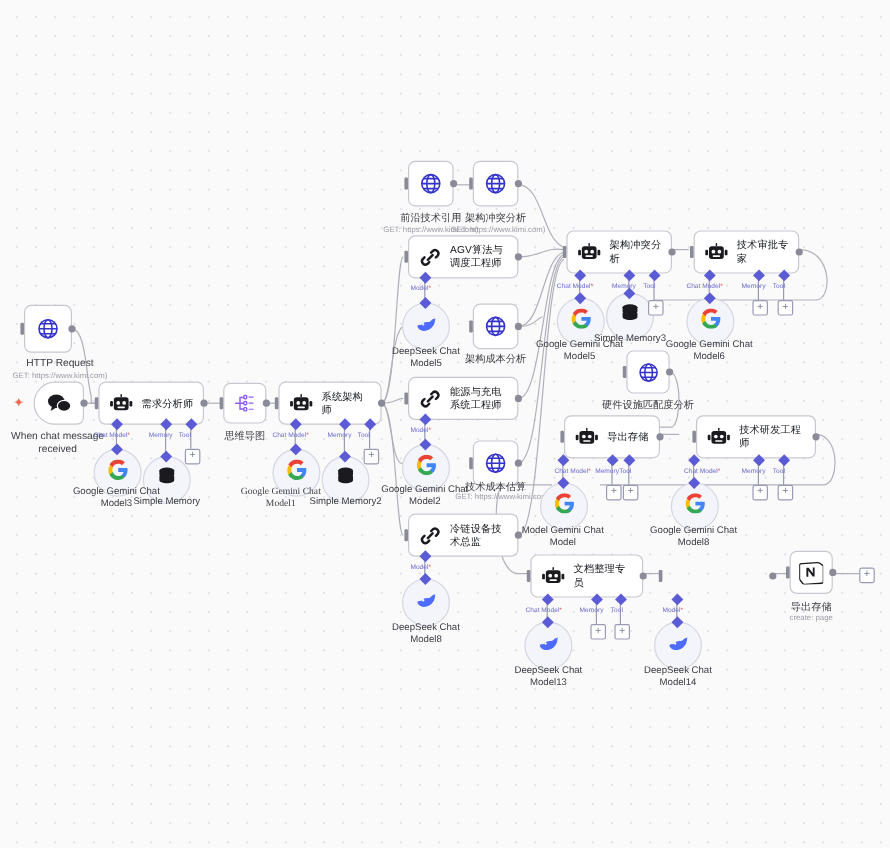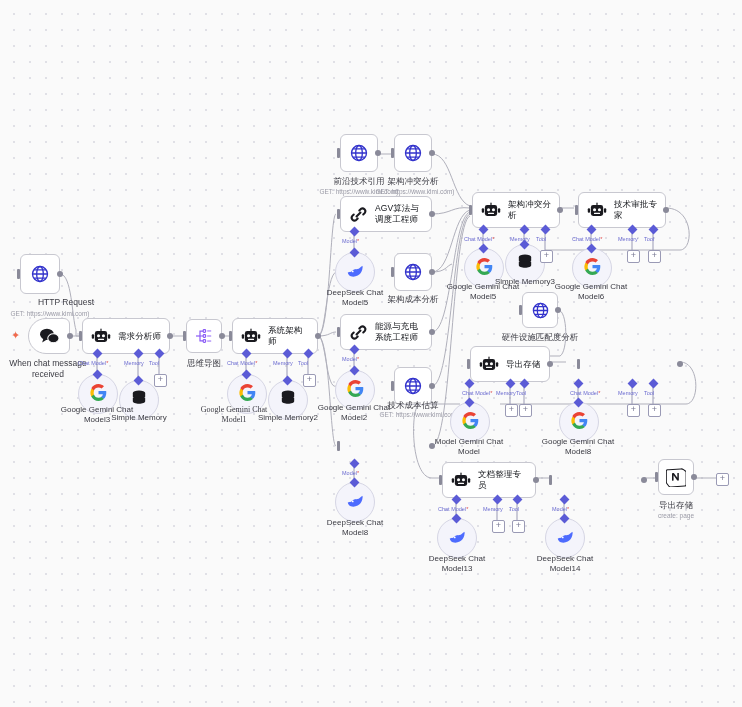--- a/index.html
+++ b/index.html
@@ -158,21 +158,21 @@
     <span class="ico">
       <svg width="20" height="20" viewBox="0 0 24 24" fill="none" stroke="#3333cc" stroke-width="1.6">
         <circle cx="12" cy="12" r="9"></circle>
           <ellipse cx="12" cy="12" rx="4" ry="9"></ellipse>
         <path d="M3 12h18M4.5 7h15M4.5 17h15"></path>
       </svg>
     </span>
   </div>
   <div class="inport" style="left:17px;top:269px;"></div>
   <div class="port" style="left:57px;top:271px;"></div>
-  <div class="caption" style="left:16px;top:297px;width:100px;">HTTP Request</div>
+  <div class="caption" style="left:0px;top:297px;width:100px;">HTTP Request</div>
   <div class="subcap" style="left:-10px;top:310px;width:120px;">GET: https://www.kimi.com)</div>
 
   <div class="spark" style="left:11px;top:329px;">✦</div>
 
   <div class="node" style="left:28px;top:318px;width:42px;height:36px;border-radius:18px 6px 6px 18px;justify-content:center;padding:0;">
     <span class="ico">
       <svg width="21" height="19" viewBox="0 0 24 22" fill="#1a1a1f">
         <ellipse cx="9" cy="8.5" rx="8" ry="6.5"></ellipse>
         <path d="M5 13l-1.5 5 5.5-3.5z"></path>
         <ellipse cx="16.5" cy="13" rx="6.5" ry="5.2" fill="#1a1a1f" stroke="#fff" stroke-width="1.2"></ellipse>
@@ -398,20 +398,30 @@
           <ellipse cx="12" cy="12" rx="4" ry="9"></ellipse>
         <path d="M3 12h18M4.5 7h15M4.5 17h15"></path>
       </svg>
     </span>
   </div>
   <div class="inport" style="left:391px;top:381px;"></div>
   <div class="port" style="left:429px;top:383px;"></div>
   <div class="caption" style="left:378px;top:400px;width:70px;">技术成本估算</div>
   <div class="subcap" style="left:372px;top:411px;width:94px;">GET: https://www.kimi.com)</div>
 
+  <div class="node" style="left:340px;top:428px;width:92px;height:36px;">
+    <span class="ico">
+      <svg width="19" height="19" viewBox="0 0 24 24" fill="none" stroke="#1a1a1f" stroke-width="2.6" stroke-linecap="round">
+        <path d="M9.5 14.5l5-5"></path>
+        <path d="M13 7l2-2a3.6 3.6 0 015 5l-2 2"></path>
+        <path d="M11 17l-2 2a3.6 3.6 0 01-5-5l2-2"></path>
+      </svg>
+    </span>
+    <span class="ttl">冷链设备技术总监</span>
+  </div>
   <div class="inport" style="left:337px;top:441px;"></div>
   <div class="port" style="left:429px;top:443px;"></div>
   <div class="diamond" style="left:351px;top:460px;"></div>
   <div class="sublbl" style="left:342px;top:470px;">Model<span class="req">*</span></div>
 
   <div class="round" style="left:335px;top:482px;">
     <span>
       <svg width="19" height="15" viewBox="0 0 26 20" fill="#4D6BFE">
         <path d="M23 3.5c-.6 1.4-2 1.2-3.2 1.9-1 .6-1.4 1.8-2.6 2.3-2 .9-4.3.3-6.2 1.1-1.6.7-2.4 2.2-4 2.8-1.6.6-3.3.2-4.6 1 .4 2.2 1.9 4.3 4.2 5.3 2.9 1.2 6.6.6 9.4-.9 3-1.6 5.3-4.6 6.2-8 .5-1.9.5-3.8.8-5.5z"></path>
         <circle cx="9.2" cy="11.2" r="1.25" fill="#fff"></circle>
@@ -552,20 +562,34 @@
         <path fill="#4285F4" d="M23 12.3c0-.8-.1-1.6-.2-2.3H12v4.5h6.2a5.3 5.3 0 01-2.3 3.5v2.9h3.7c2.2-2 3.4-5 3.4-8.6z"></path>
         <path fill="#34A853" d="M12 24c3.1 0 5.7-1 7.6-2.8l-3.7-2.9c-1 .7-2.3 1.1-3.9 1.1-3 0-5.5-2-6.4-4.7H1.8v3C3.7 21.4 7.6 24 12 24z"></path>
         <path fill="#FBBC05" d="M5.6 14.7a7.2 7.2 0 010-4.6v-3H1.8a12 12 0 000 10.6l3.8-3z"></path>
         <path fill="#EA4335" d="M12 4.8c1.7 0 3.2.6 4.4 1.7l3.3-3.3C17.7 1.3 15.1 0 12 0 7.6 0 3.7 2.6 1.8 6.1l3.8 3c.9-2.7 3.4-4.3 6.4-4.3z"></path>
       </svg>
     </span>
   </div>
   <div class="diamond" style="left:466px;top:399px;"></div>
   <div class="rcap" style="left:424px;top:437px;width:90px;">Model Gemini Chat Model</div>
 
+  <div class="node" style="left:580px;top:346px;width:100px;height:36px;">
+    <span class="ico">
+      <svg width="20" height="17" viewBox="0 0 26 22" fill="#1a1a1f">
+        <rect x="5" y="4" width="16" height="14" rx="3"></rect>
+        <rect x="1" y="8" width="3" height="6" rx="1.3"></rect>
+          <rect x="22" y="8" width="3" height="6" rx="1.3"></rect>
+        <circle cx="9.8" cy="10" r="2" fill="#fff"></circle>
+          <circle cx="16.2" cy="10" r="2" fill="#fff"></circle>
+        <rect x="9" y="14" width="8" height="1.7" rx=".8" fill="#fff"></rect>
+        <rect x="12.2" y="0.5" width="1.6" height="3.5" rx=".8"></rect>
+      </svg>
+    </span>
+    <span class="ttl">技术研发工程师</span>
+  </div>
   <div class="inport" style="left:577px;top:359px;"></div>
   <div class="port" style="left:677px;top:361px;"></div>
   <div class="diamond" style="left:575px;top:380px;"></div>
   <div class="diamond" style="left:629px;top:380px;"></div>
   <div class="diamond" style="left:650px;top:380px;"></div>
   <div class="sublbl" style="left:570px;top:390px;">Chat Model<span class="req">*</span></div>
   <div class="sublbl" style="left:618px;top:390px;">Memory</div>
   <div class="sublbl" style="left:644px;top:390px;">Tool</div>
   <div class="plusbox" style="left:627px;top:404px;">+</div>
   <div class="plusbox" style="left:648px;top:404px;">+</div>

